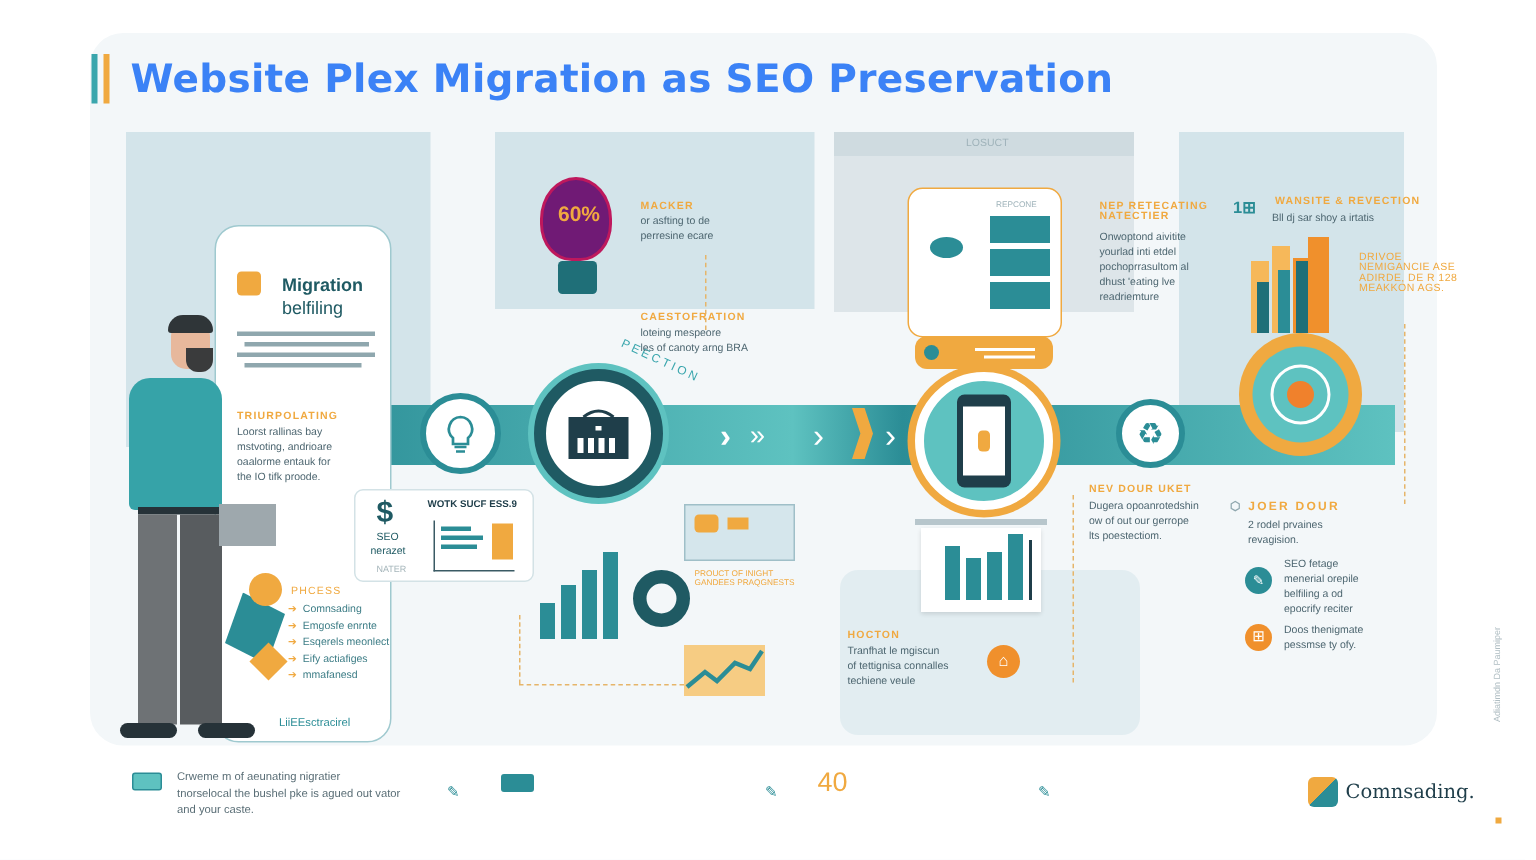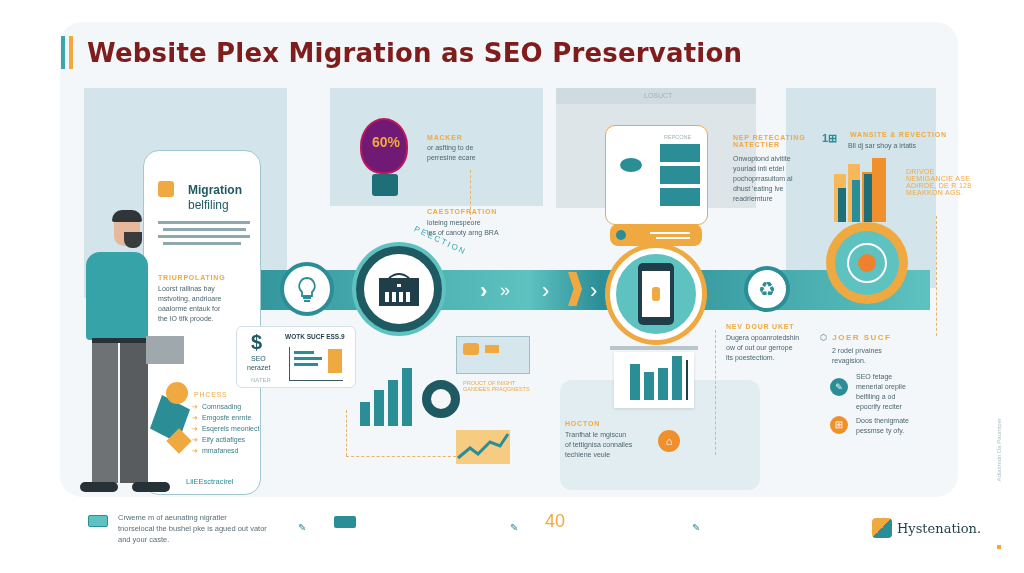--- a/index.html
+++ b/index.html
@@ -2,21 +2,21 @@
 <html><head>
 <meta charset="utf-8">
 <style>
   * { box-sizing: border-box; margin: 0; padding: 0; }
   html, body { width: 1024px; height: 573px; background: #ffffff; overflow: hidden; }
   body { font-family: "Liberation Sans", sans-serif; color: #2c4a55; position: relative; }
   .canvas { position: absolute; left: 60px; top: 22px; width: 898px; height: 475px; background: #f3f7f9; border-radius: 22px; }
   .title-bar { position: absolute; left: 61px; top: 36px; display: flex; align-items: center; }
   .bar1 { width: 4px; height: 33px; background: #3aa6ad; margin-right: 4px; }
   .bar2 { width: 4px; height: 33px; background: #f0a940; margin-right: 14px; }
-  .title { font-family: "DejaVu Sans", sans-serif; font-weight: bold; font-size: 26px; color: #7f1d1d; letter-spacing: 0.2px; }
+  .title { font-family: "DejaVu Sans", sans-serif; font-weight: bold; font-size: 26px; color: #3b82f6; letter-spacing: 0.2px; }
   .abs { position: absolute; }
   .bgpanel { position: absolute; background: #d3e4ea; }
   .bgpanel.light { background: #e2edf1; }
   .bgpanel.gray { background: #dde5e9; }
   .label-o { font-size: 7px; font-weight: bold; letter-spacing: 0.8px; color: #f0a940; text-transform: uppercase; }
   .txt { font-size: 7px; line-height: 10px; color: #4d6670; }
   .card { position: absolute; background: #ffffff; border: 1.5px solid #9fc9cf; border-radius: 16px; }
   .flow-band { position: absolute; left: 200px; top: 270px; width: 730px; height: 40px; background: linear-gradient(90deg,#2b8d96,#5ec2c0 45%,#2b8d96 55%,#5ec2c0); }
   .node { position: absolute; border-radius: 50%; display: flex; align-items: center; justify-content: center; }
   .dash-h { position: absolute; border-top: 1.5px dashed #e6b56a; }
@@ -274,21 +274,21 @@
 
 <div class="abs label-o" style="left:565px;top:420px;">HOCTON</div>
 <div class="abs txt" style="left:565px;top:430px;">
   <div>Tranfhat le mgiscun</div>
   <div>of tettignisa connalles</div>
   <div>techiene veule</div>
 </div>
 <div class="abs" style="left:658px;top:430px;width:22px;height:22px;background:#f0902c;border-radius:50%;color:#fff;font-size:11px;text-align:center;line-height:22px;">⌂</div>
 
 <div class="abs" style="left:820px;top:333px;font-size:8px;color:#f0a940;font-weight:bold;letter-spacing:1.5px;">
-  <span style="color:#8fa7ae;">⬡</span> <span>JOER SUCF</span>
+  <span style="color:#8fa7ae;">⬡</span> <span>JOER DOUR</span>
 </div>
 <div class="abs txt" style="left:832px;top:346px;">
   <div>2 rodel prvaines</div>
   <div>revagision.</div>
 </div>
 <div class="abs" style="left:830px;top:378px;width:18px;height:18px;background:#2b8d96;border-radius:50%;color:#fff;font-size:9px;text-align:center;line-height:18px;">✎</div>
 <div class="abs txt" style="left:856px;top:372px;">
   <div>SEO fetage</div>
   <div>menerial orepile</div>
   <div>belfiling a od</div>
@@ -315,17 +315,17 @@
 </div>
 <div class="pencil" style="left:510px;">✎</div>
 
 <div class="footer-item" style="left:545px;">
   <div style="font-size:18px;color:#f0a940;line-height:18px;">40</div>
 </div>
 <div class="pencil" style="left:692px;">✎</div>
 
 <div class="abs" style="left:872px;top:518px;display:flex;align-items:center;gap:5px;">
   <div style="width:20px;height:20px;background:linear-gradient(135deg,#f0a940 50%,#2b8d96 50%);border-radius:4px;"></div>
-  <div style="font-family:'DejaVu Serif',serif;font-size:13px;color:#1f3e4a;">Hystenation.</div>
+  <div style="font-family:'DejaVu Serif',serif;font-size:13px;color:#1f3e4a;">Comnsading.</div>
 </div>
 
 <div class="abs" style="left:996px;top:418px;font-size:6px;color:#b0bec3;writing-mode:vertical-rl;transform:rotate(180deg);">Adiatimdn Da Paumiper</div>
 <div class="abs" style="left:997px;top:545px;width:4px;height:4px;background:#f0a940;"></div>
 
 </body></html>

